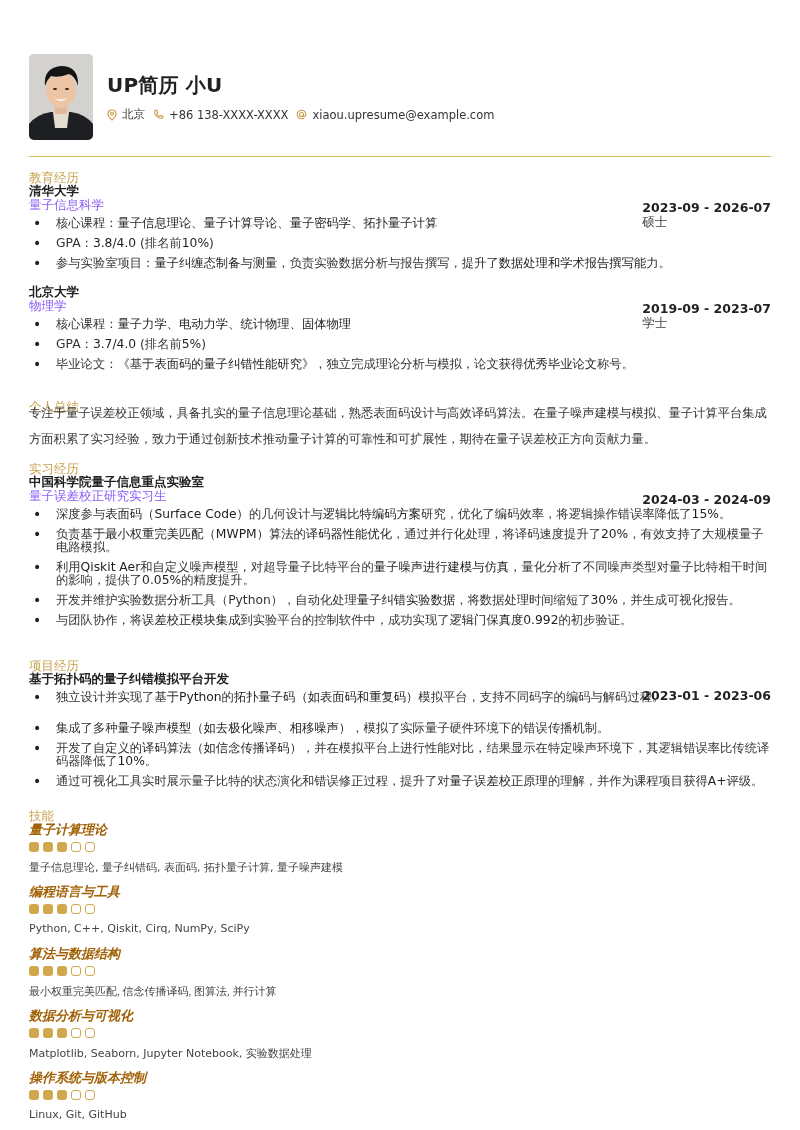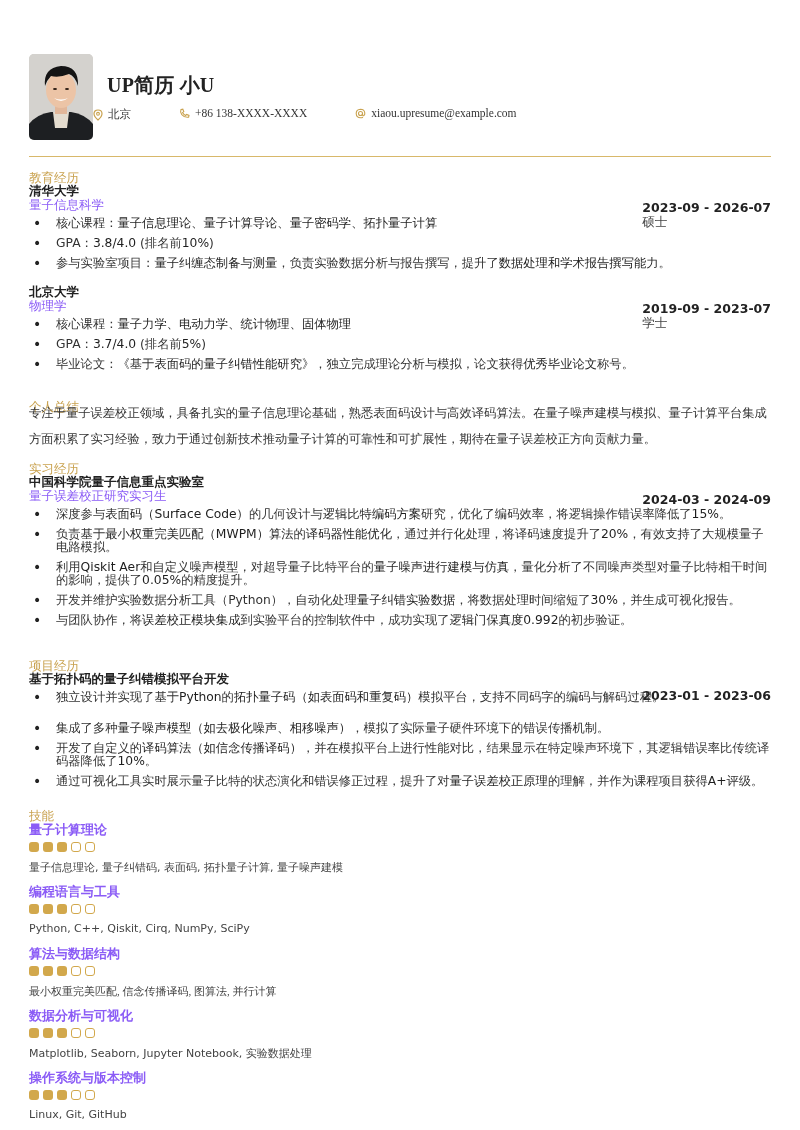--- a/index.html
+++ b/index.html
@@ -1,44 +1,44 @@
 <!DOCTYPE html>
 <html><head>
 <meta charset="utf-8">
 <style>
   html, body { margin: 0; padding: 0; background: #ffffff; }
   body { width: 800px; height: 1130px; position: relative; overflow: hidden;
          font-family: "DejaVu Sans", "Liberation Sans", sans-serif; color: #2b2b2b; }
   .page { position: absolute; left: 29px; top: 0; width: 742px; }
 
-  .header { position: absolute; left: 0; top: 54px; width: 742px; height: 86px; font-family: Liberation Serif, serif; }
+  .header { position: absolute; left: 0; top: 54px; width: 742px; height: 86px; }
   .photo { position: absolute; left: 0; top: 0; width: 64px; height: 86px; border-radius: 5px;
            overflow: hidden; background: #d3d1cc; }
   .name { position: absolute; left: 78px; top: 18px; font-size: 20px; font-weight: 600; color: #222; letter-spacing: 0.2px; }
-  .contacts { position: absolute; left: 64px; top: 53px; font-size: 11.5px; color: #333; display: flex; align-items: flex-start; gap: 40px; }
+  .contacts { position: absolute; left: 78px; top: 53px; font-size: 11.5px; color: #333; display: flex; align-items: center; }
   .contact { display: flex; align-items: center; margin-right: 8px; }
   .contact svg { margin-right: 5px; }
   .divider { position: absolute; left: 0; top: 156px; width: 742px; height: 1px; background: #d8b86a; }
 
   .sec-title { position: absolute; left: 0; font-size: 12.5px; color: #c9a24f; font-weight: 500; line-height: 14px; }
   .row { position: absolute; left: 0; width: 742px; }
   .org { font-size: 12.5px; font-weight: 700; color: #222; line-height: 14px; }
   .sub { font-size: 12.5px; color: #8b5cf6; line-height: 14px; }
   .right { position: absolute; right: 0; top: 17px; text-align: left; }
   .date { font-size: 12.5px; font-weight: 600; color: #222; line-height: 14px; }
   .deg { font-size: 12.5px; color: #444; line-height: 14px; }
 
   ul.bul { position: absolute; left: 0; margin: 0; padding: 0; list-style: none; width: 742px; }
   ul.bul li { position: relative; padding-left: 27px; font-size: 12.3px; color: #333; line-height: 13px; }
   ul.bul li::before { content: "\2022"; position: absolute; left: 4px; top: 0; font-size: 14px; color: #222; }
   b { color: #1e1e1e; font-weight: 400; }
 
   .summary { position: absolute; left: 0; width: 742px; font-size: 12.3px; color: #333; line-height: 26px; }
 
-  .skill-name { position: absolute; left: 0; font-size: 13px; font-weight: 700; color: #8b5cf6; }
+  .skill-name { position: absolute; left: 0; font-size: 13px; font-weight: 700; color: #a16207; font-style: italic; }
   .dots { position: absolute; left: 0; display: flex; }
   .dot { width: 10px; height: 10px; border-radius: 3px; margin-right: 4px; box-sizing: border-box; }
   .dot.on { background: #d2a84c; }
   .dot.off { background: #fff; border: 1.6px solid #d2a84c; }
   .skill-desc { position: absolute; left: 0; font-size: 11px; color: #444; }
 </style>
 </head>
 <body>
 
 <div class="page">

